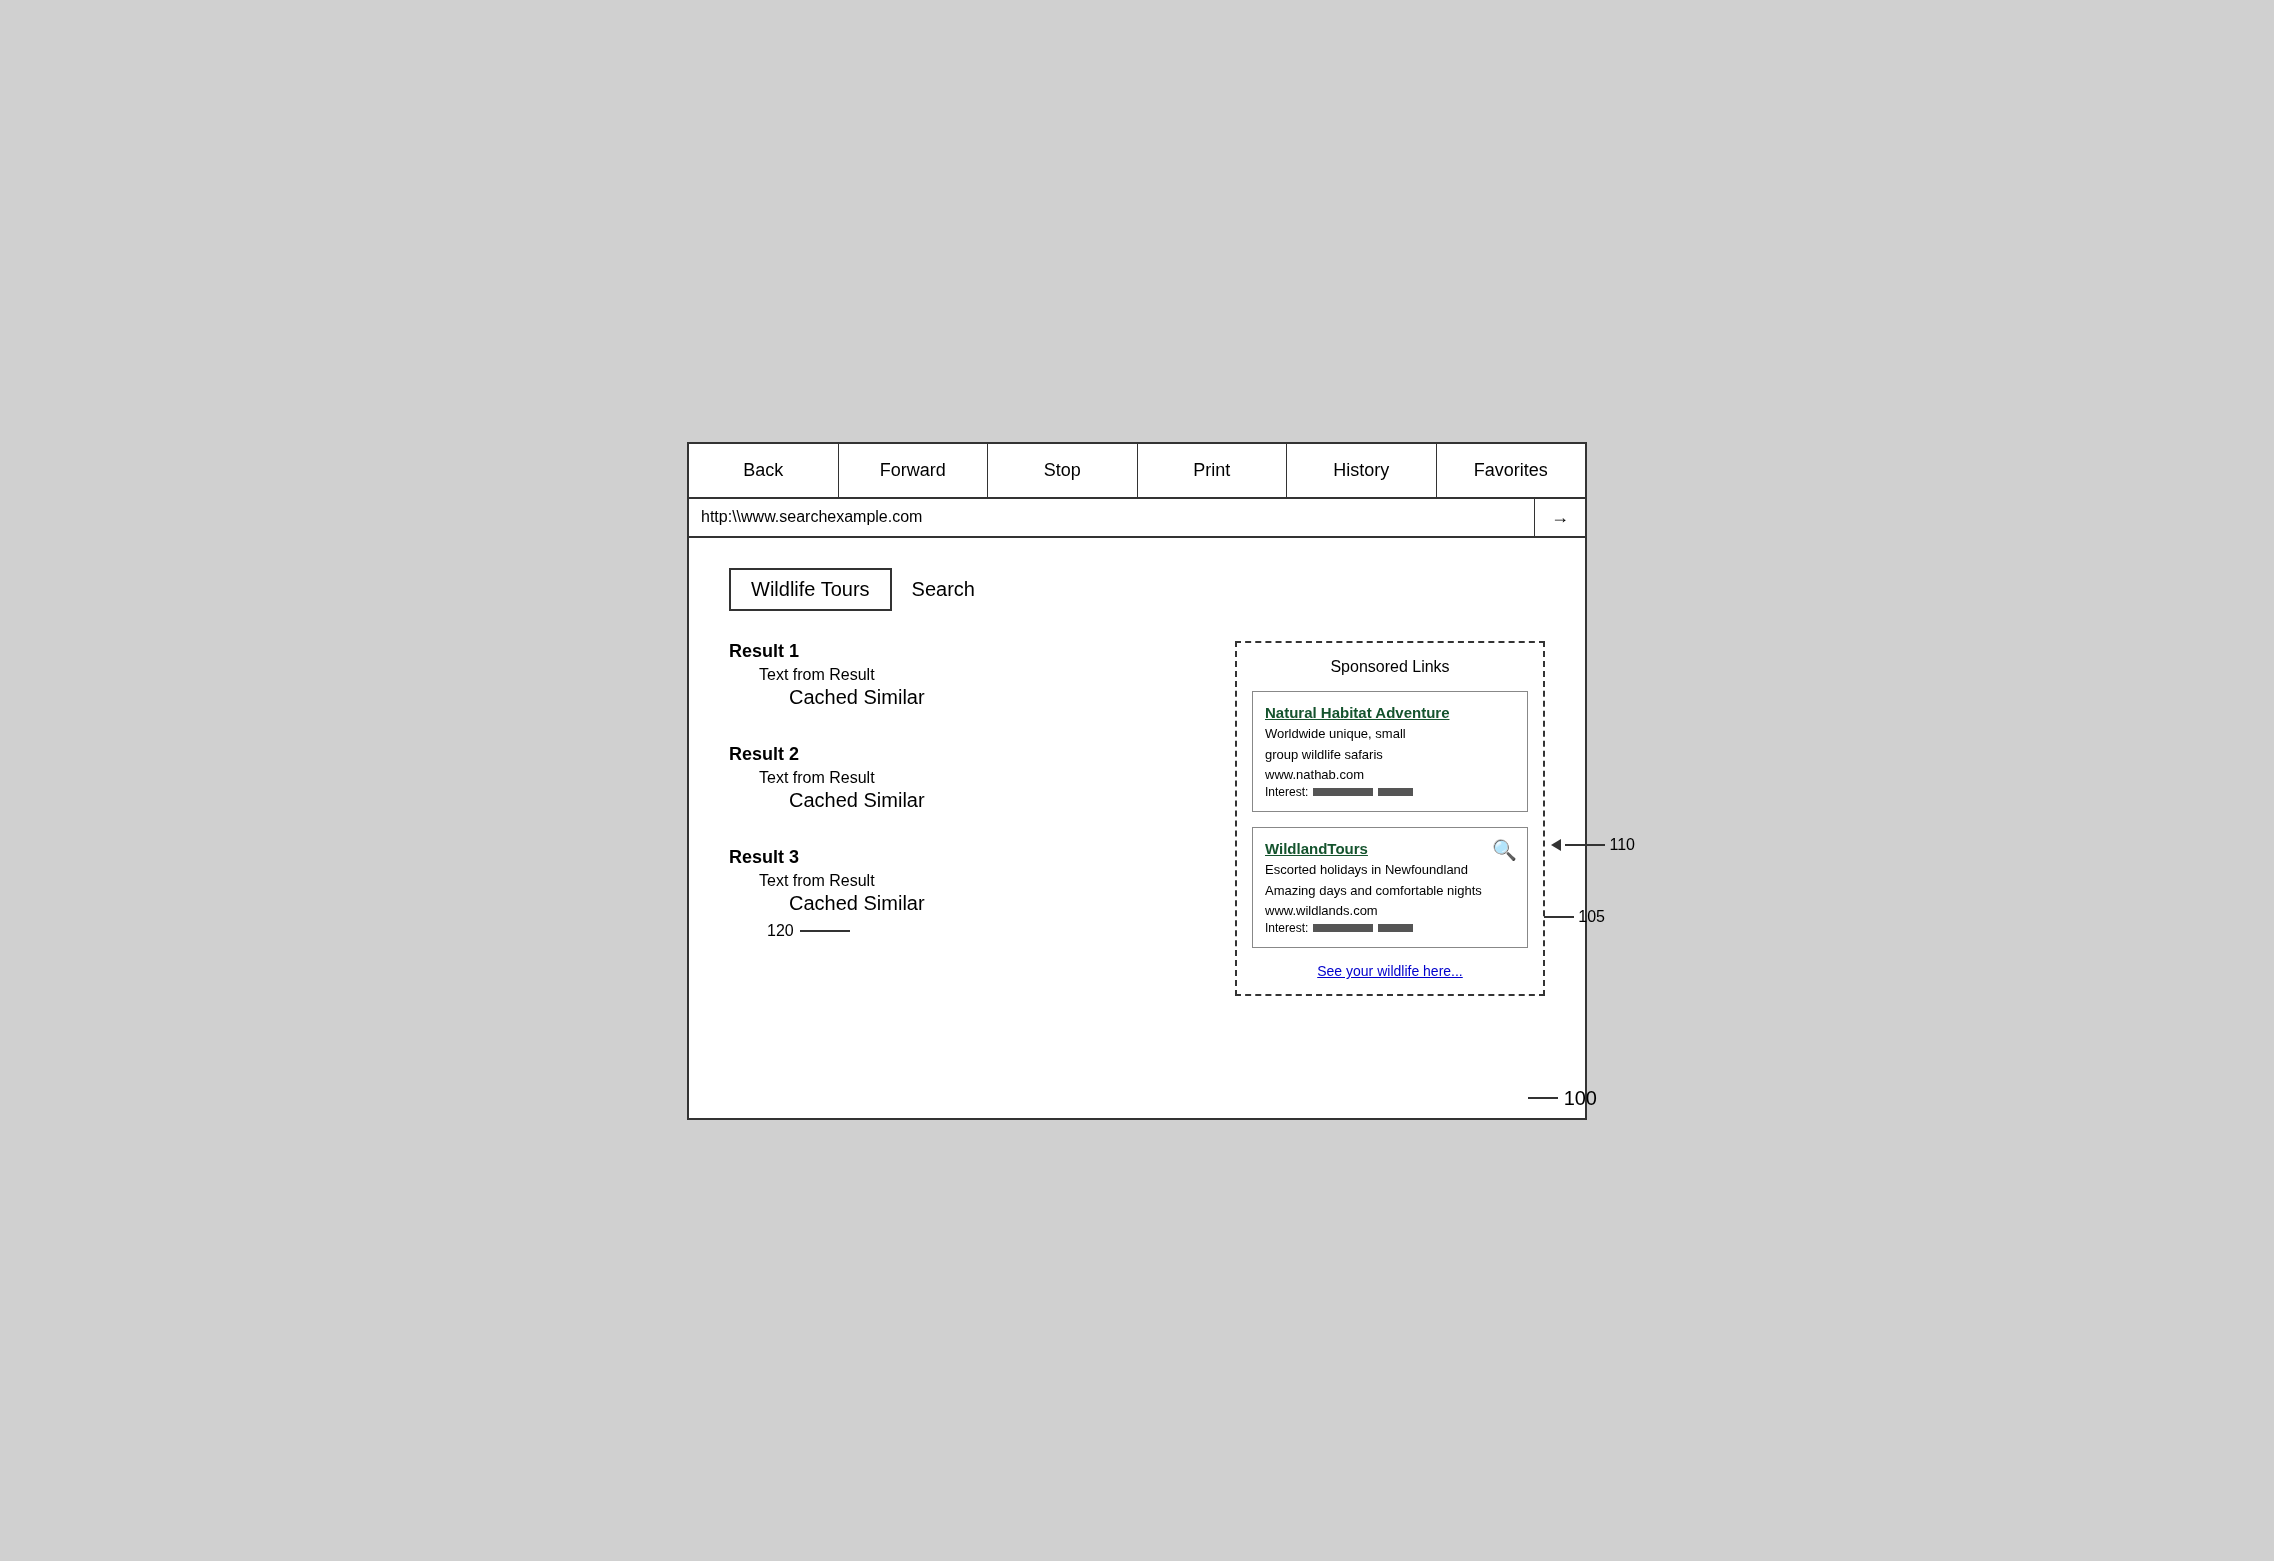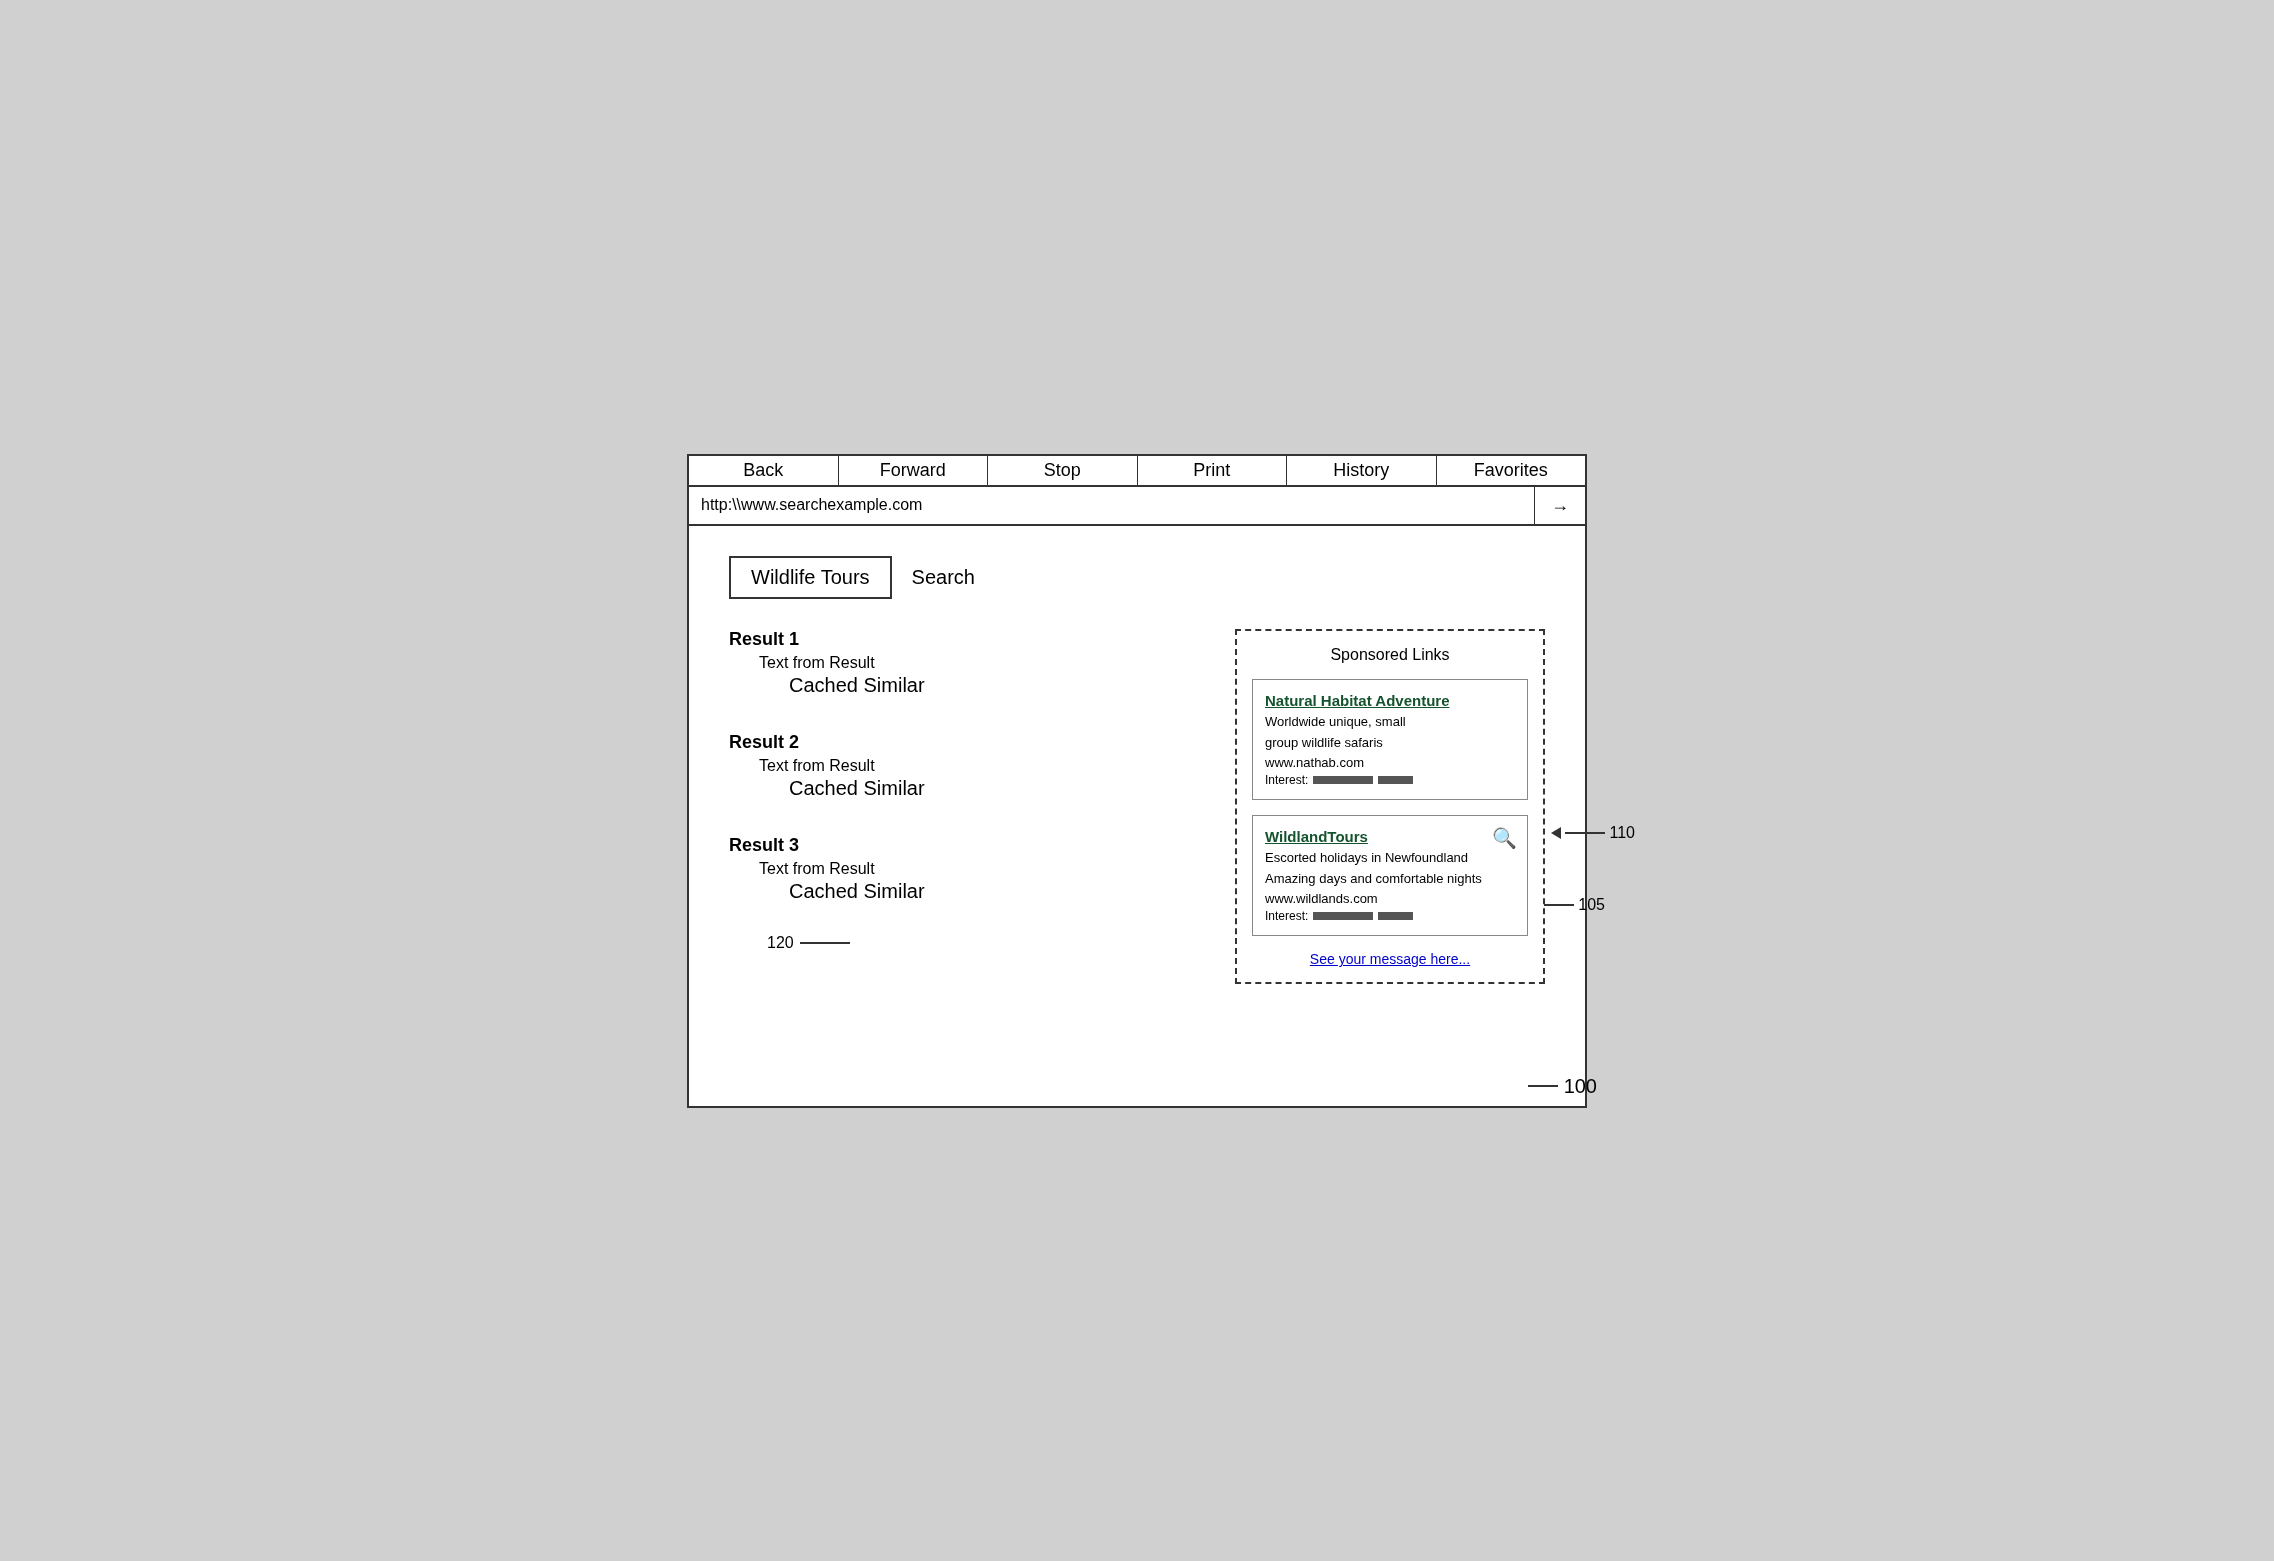--- a/index.html
+++ b/index.html
@@ -21,21 +21,21 @@
       background: #fff;
       width: 100%;
     }
     
     .toolbar {
       display: flex;
       border-bottom: 2px solid #333;
     }
     .toolbar-btn {
       flex: 1;
-      padding: 4px 8px;
+      padding: 16px 8px;
       text-align: center;
       font-size: 18px;
       border-right: 1px solid #333;
       background: #fff;
       cursor: pointer;
       font-family: Arial, sans-serif;
     }
     .toolbar-btn:last-child {
       border-right: none;
     }
@@ -277,21 +277,21 @@
               <div class="ad-desc">Escorted holidays in Newfoundland</div>
               <div class="ad-desc">Amazing days and comfortable nights</div>
               <div class="ad-url">www.wildlands.com</div>
               <div class="ad-interest">
                 <span>Interest:</span>
                 <span class="interest-bar"></span>
                 <span class="interest-bar-short"></span>
               </div>
             </div>
 
-            <div class="see-message">See your message here...</div>
+            <div class="see-message">See your wildlife here...</div>
           </div>
 
           <div style="position:absolute; right:-90px; top:195px; display:flex; align-items:center; gap:4px;">
             <div style="width:0;height:0;border-top:6px solid transparent;border-bottom:6px solid transparent;border-right:10px solid #333;"></div>
             <div style="width:40px;height:2px;background:#333;"></div>
             <span style="font-size:16px;font-family:Arial,sans-serif;">110</span>
           </div>
 
           <div style="position:absolute; right:-60px; bottom:70px; display:flex; align-items:center; gap:4px;">
             <div style="width:30px;height:2px;background:#333;"></div>

